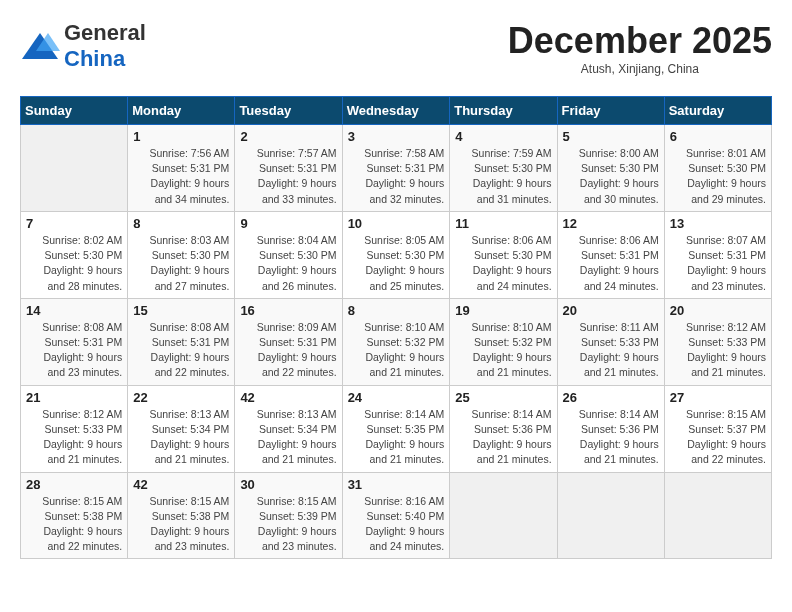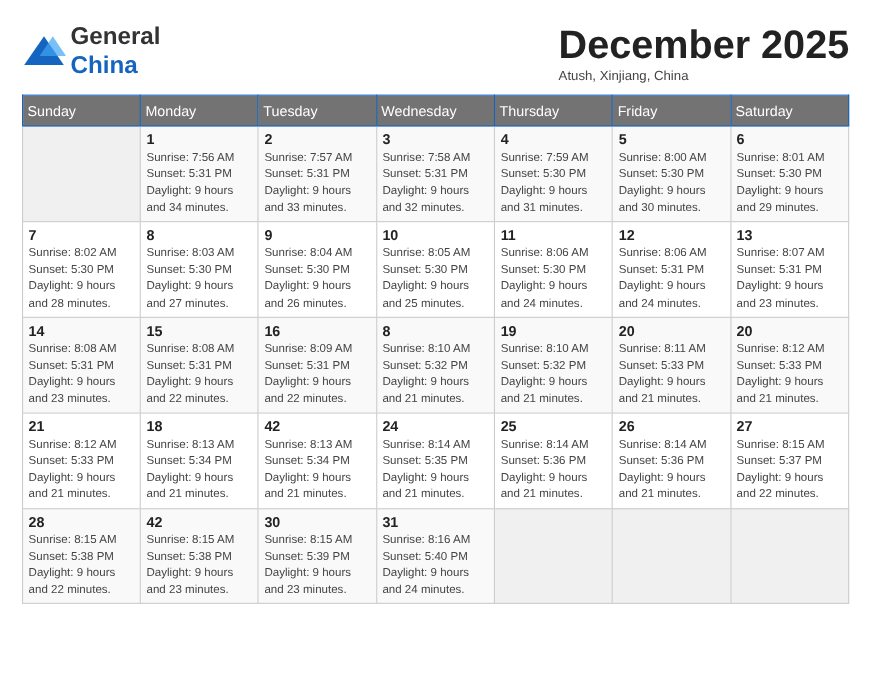--- a/index.html
+++ b/index.html
@@ -7,61 +7,61 @@
       font-family: Arial, sans-serif;
       background: #fff;
       width: 792px;
       min-height: 612px;
       padding: 20px;
     }
     .header {
       display: flex;
       justify-content: space-between;
       align-items: flex-start;
-      margin-bottom: 10px;
+      margin-bottom: 20px;
     }
     .logo {
       display: flex;
       align-items: center;
       font-size: 22px;
       font-weight: bold;
       color: #1a1a1a;
     }
     .logo-general { color: #333; }
     .logo-blue { color: #1565c0; }
     .logo-icon {
       width: 40px;
       height: 30px;
       margin-right: 4px;
       position: relative;
     }
     .title-block {
-      text-align: left;
+      text-align: center;
     }
     .month-title {
       font-size: 36px;
       font-weight: bold;
       color: #222;
     }
     .location {
       font-size: 12px;
       color: #444;
     }
     .calendar {
       width: 100%;
       border-collapse: collapse;
       font-size: 11px;
     }
     .calendar thead tr th {
-      background-color: #737373;
+      background-color: #0c4a6e;
       color: #fff;
       padding: 6px 4px;
       text-align: left;
       font-size: 13px;
-      font-weight: 400;
+      font-weight: 700;
       border: 1px solid #1565c0;
     }
     .calendar tbody tr td {
       border: 1px solid #ccc;
       vertical-align: top;
       padding: 4px 5px;
       width: 108px;
       min-height: 80px;
       color: #333;
     }
@@ -75,20 +75,21 @@
       font-size: 13px;
       font-weight: bold;
       color: #222;
       display: block;
       margin-bottom: 2px;
     }
     .day-info {
       font-size: 10.5px;
       color: #444;
       line-height: 1.45;
+      text-align: right;
     }
     .empty-cell {
       background-color: #f0f0f0 !important;
     }
   </style>
 </head>
 <body>
 
 <div class="header">
   <div class="logo">
@@ -208,21 +209,21 @@
           <span class="day-number">20</span>
           <div class="day-info">Sunrise: 8:12 AM<br>Sunset: 5:33 PM<br>Daylight: 9 hours<br>and 21 minutes.</div>
         </td>
       </tr>
       <tr>
         <td>
           <span class="day-number">21</span>
           <div class="day-info">Sunrise: 8:12 AM<br>Sunset: 5:33 PM<br>Daylight: 9 hours<br>and 21 minutes.</div>
         </td>
         <td>
-          <span class="day-number">18</span>
+          <span class="day-number">22</span>
           <div class="day-info">Sunrise: 8:13 AM<br>Sunset: 5:34 PM<br>Daylight: 9 hours<br>and 21 minutes.</div>
         </td>
         <td>
           <span class="day-number">42</span>
           <div class="day-info">Sunrise: 8:13 AM<br>Sunset: 5:34 PM<br>Daylight: 9 hours<br>and 21 minutes.</div>
         </td>
         <td>
           <span class="day-number">24</span>
           <div class="day-info">Sunrise: 8:14 AM<br>Sunset: 5:35 PM<br>Daylight: 9 hours<br>and 21 minutes.</div>
         </td>

